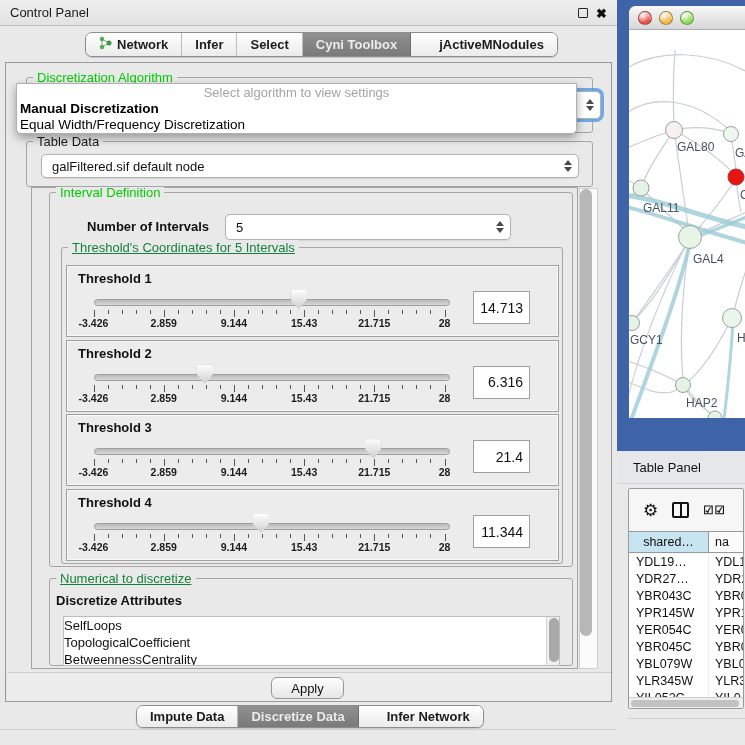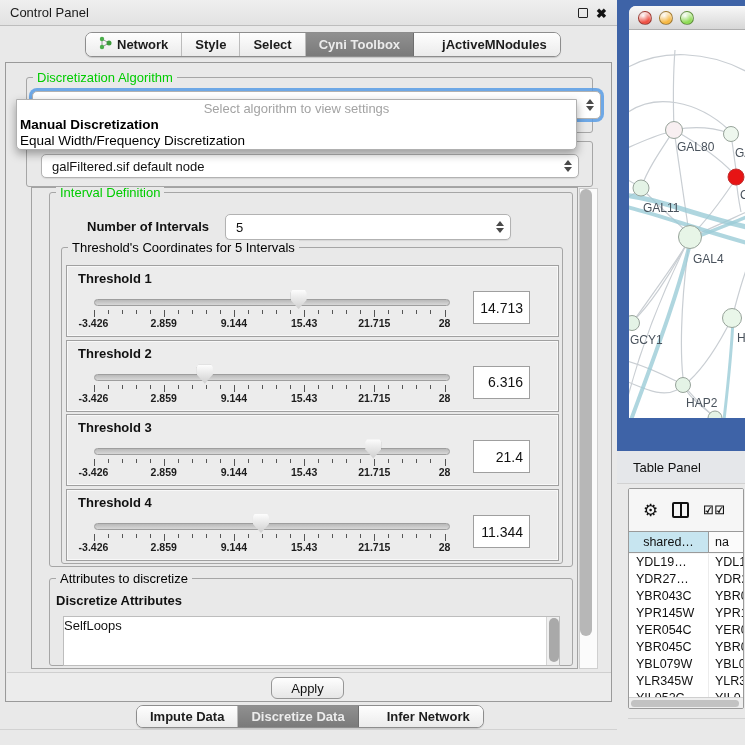--- a/index.html
+++ b/index.html
@@ -31,38 +31,38 @@
   .seg.sel { background:linear-gradient(#909090,#7a7a7a); color:#ececec; border-right-color:#6e6e6e; }
 
   
   .content { left:5px; top:62px; width:607px; height:640px;
     border:1px solid #9a9a9a; background:#e9e9e9; }
 
   .groupbox { position:absolute; border:1px solid #a6a6a6; border-radius:3px; }
   .gtitle { position:absolute; top:-8px; left:6px; background:#e9e9e9; padding:0 4px;
     font-size:13px; white-space:nowrap; }
   .gtitle.green { color:#00cc00; }
-  .gtitle.blue  { color:#000000; }
+  .gtitle.blue  { color:#15803d;text-decoration:underline; }
   .gtitle.dark  { color:#1a1a1a; }
 
   .combo { position:absolute; background:#fff; border:1px solid #b2b2b2; border-radius:5px;
     display:flex; align-items:center; padding:0 22px 0 10px; font-size:13px; color:#111;
     box-shadow:0 1px 1px rgba(0,0,0,.08); }
   .stepper { position:absolute; right:6px; top:50%; transform:translateY(-50%);
     display:flex; flex-direction:column; gap:2px; }
   .stepper i { display:block; width:0; height:0; border-left:4px solid transparent; border-right:4px solid transparent; }
   .stepper .up { border-bottom:5px solid #4a4a4a; }
   .stepper .dn { border-top:5px solid #4a4a4a; }
 
   .focusring { box-shadow:0 0 0 3px rgba(88,156,229,.85); }
 
   
   .popup { left:15px; top:82px; width:561px; height:51px; background:#fff;
     border:1px solid #b0b0b0; border-radius:0 0 5px 5px; z-index:50;
-    box-shadow:0 4px 10px rgba(0,0,0,.35); overflow:hidden;margin-top:16px; }
+    box-shadow:0 4px 10px rgba(0,0,0,.35); overflow:hidden; }
   .popup .hint { height:17px; line-height:17px; text-align:center; color:#a3a3a3; font-size:13px; }
   .popup .opt  { height:16px; line-height:16px; padding-left:3px; font-size:13.5px; color:#000; }
   .popup .opt.bold { font-weight:bold; }
 
   
   .viewport { left:30px; top:186px; width:547px; height:482px; border:1px solid #a3a3a3; background:#e9e9e9; }
   .vscroll-track { left:578px; top:187px; width:19px; height:481px; background:#fbfbfb; border:1px solid #cfcfcf; }
   .vscroll-thumb { left:3px; top:21px; width:12px; height:447px; background:#b7b7b7; border-radius:6px; }
 
   
@@ -146,21 +146,21 @@
           <line x1="3" y1="3" x2="10" y2="7" stroke="#9a9a9a" stroke-width="1"></line>
           <line x1="3" y1="11" x2="10" y2="7" stroke="#9a9a9a" stroke-width="1"></line>
           <line x1="3" y1="3" x2="3" y2="11" stroke="#9a9a9a" stroke-width="1"></line>
           <circle cx="3" cy="3" r="2.2" fill="#4cae4c"></circle>
           <circle cx="3" cy="11" r="2.2" fill="#4cae4c"></circle>
           <circle cx="10" cy="7" r="2.5" fill="#3d9b3d"></circle>
         </svg></span>
       <span>Network</span>
     </div>
     <div class="seg">
-      <span>Style</span>
+      <span>Infer</span>
     </div>
     <div class="seg">
       <span>Select</span>
     </div>
     <div class="seg sel">
       <span>Cyni Toolbox</span>
     </div>
     <div class="seg">
       <span>jActiveMNodules</span>
     </div>
@@ -362,25 +362,27 @@
               <div class="ticklab" style="left: 237.1px;">15.43</div>
               <div class="ticklab" style="left: 307.3px;">21.715</div>
               <div class="ticklab" style="left: 377.5px;">28</div>
               <div class="vbox">11.344</div>
             </div>
           </div>
       </div>
     </div>
 
     <div class="groupbox" style="left:17px; top:390px; width:524px; height:88px;">
-      <span class="gtitle blue">Attributes to discretize</span>
+      <span class="gtitle blue">Numerical to discretize</span>
       <div class="abs" style="left:6px; top:14px; font-weight:bold;">Discretize Attributes</div>
       <div class="attrlist" id="attr-list">
 
       <div class="item">SelfLoops</div>
+          <div class="item">TopologicalCoefficient</div>
+          <div class="item">BetweennessCentrality</div>
           <div class="attr-sb">
             <div class="th"></div>
           </div>
         </div>
     </div>
   </div>
 
   <div class="abs vscroll-track" style="left:573px; top:125px; height:481px;">
     <div class="vscroll-thumb"></div>
   </div>

